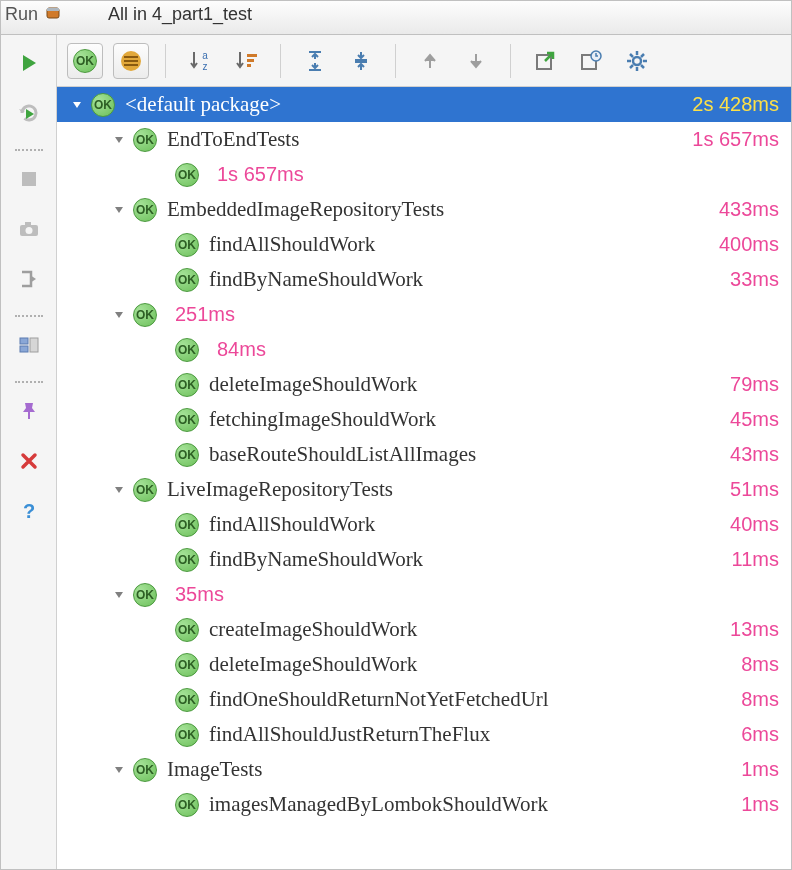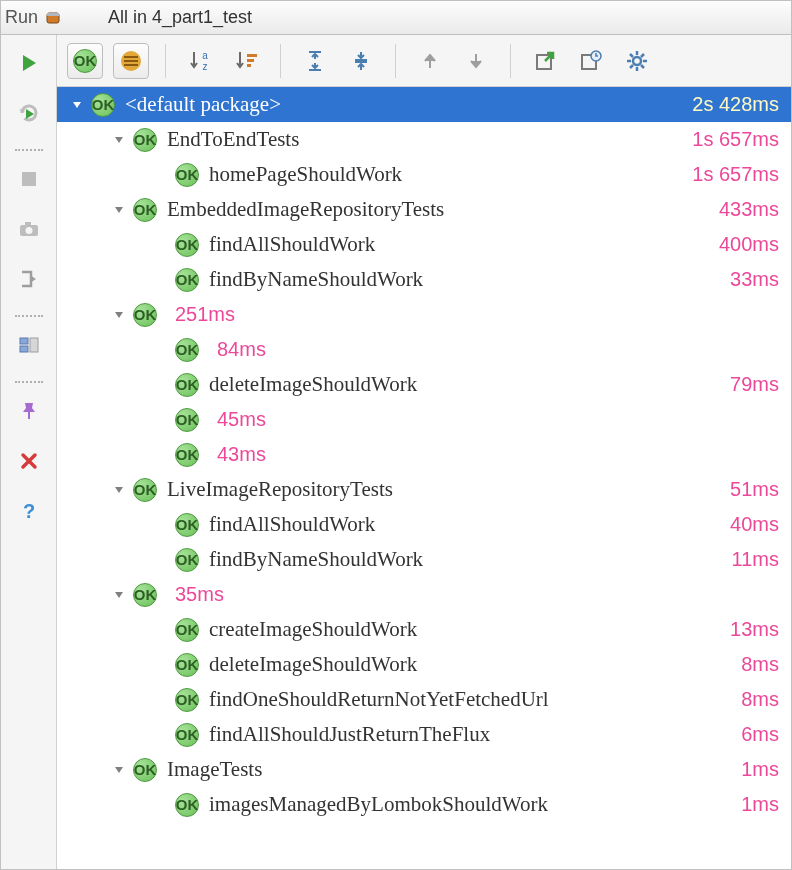--- a/index.html
+++ b/index.html
@@ -14,26 +14,25 @@
   }
   .panel {
     display: flex;
     flex-direction: column;
     height: 100%;
     border: 1px solid #c0c0c0;
     background: #fff;
   }
   .titlebar {
     display: flex;
-    align-items: center;
     height: 34px;
     background: linear-gradient(#fdfdfd, #eaeaea);
     border-bottom: 1px solid #c0c0c0;
     font-size: 18px;
-    padding: 16px 4px;
+    padding: 3px 4px;
   }
   .titlebar .label { margin-right: 6px; color: #555; }
   .titlebar .tab-icon {
     width: 18px; height: 18px; margin-right: 6px;
     display: inline-flex; align-items: center; justify-content: center;
   }
   .titlebar .title { color: #333; margin-left: 40px; }
   .body {
     flex: 1;
     display: flex;
@@ -111,27 +110,27 @@
     color: #808080;
     cursor: pointer;
   }
   .row.selected .arrow { color: #fff; }
   .row .noarrow { width: 24px; display: inline-block; }
   .ok-badge {
     width: 24px; height: 24px; border-radius: 50%;
     background: radial-gradient(circle at 30% 30%, #a7e39a, #6bbf59);
     border: 1px solid #4c9a3f;
     display: inline-flex; align-items: center; justify-content: center;
-    font-size: 15px; font-weight: bold; color: #2d5f24;
+    font-size: 12px; font-weight: bold; color: #2d5f24;
     margin-right: 10px;
     flex-shrink: 0;
   }
   .row .name { flex: 1; overflow: hidden; text-overflow: ellipsis; font-family: Liberation Serif, serif; }
   .row .time { color: #ec4899; font-size: 20px; margin-left: 8px; }
-  .row.selected .time { color: #fef9c3; }
+  .row.selected .time { color: #fde047; }
   svg { display: block; }
 </style>
 </head>
 <body>
 
 <div class="panel">
   <div class="titlebar">
     <span class="label">Run</span>
     <span class="tab-icon">
       <svg width="18" height="18" viewBox="0 0 18 18">
@@ -306,21 +305,20 @@
               </svg>
             </span>
             <span class="ok-badge">OK</span>
             <span class="name">EndToEndTests</span>
             <span class="time">1s 657ms</span>
           </div>
           <div class="row">
             <span class="indent" style="width: 94px;"></span>
             <span class="noarrow"></span>
             <span class="ok-badge">OK</span>
-            <span class="name">homePageShouldWork</span>
             <span class="time">1s 657ms</span>
           </div>
           <div class="row">
             <span class="indent" style="width: 52px;"></span>
             <span class="arrow">
               <svg width="12" height="12" viewBox="0 0 12 12">
                 <path d="M2 3 L10 3 L6 9 Z" fill="#808080"></path>
               </svg>
             </span>
             <span class="ok-badge">OK</span>
@@ -361,26 +359,28 @@
             <span class="indent" style="width: 94px;"></span>
             <span class="noarrow"></span>
             <span class="ok-badge">OK</span>
             <span class="name">deleteImageShouldWork</span>
             <span class="time">79ms</span>
           </div>
           <div class="row">
             <span class="indent" style="width: 94px;"></span>
             <span class="noarrow"></span>
             <span class="ok-badge">OK</span>
+            <span class="name">fetchingImageShouldWork</span>
             <span class="time">45ms</span>
           </div>
           <div class="row">
             <span class="indent" style="width: 94px;"></span>
             <span class="noarrow"></span>
             <span class="ok-badge">OK</span>
+            <span class="name">baseRouteShouldListAllImages</span>
             <span class="time">43ms</span>
           </div>
           <div class="row">
             <span class="indent" style="width: 52px;"></span>
             <span class="arrow">
               <svg width="12" height="12" viewBox="0 0 12 12">
                 <path d="M2 3 L10 3 L6 9 Z" fill="#808080"></path>
               </svg>
             </span>
             <span class="ok-badge">OK</span>

